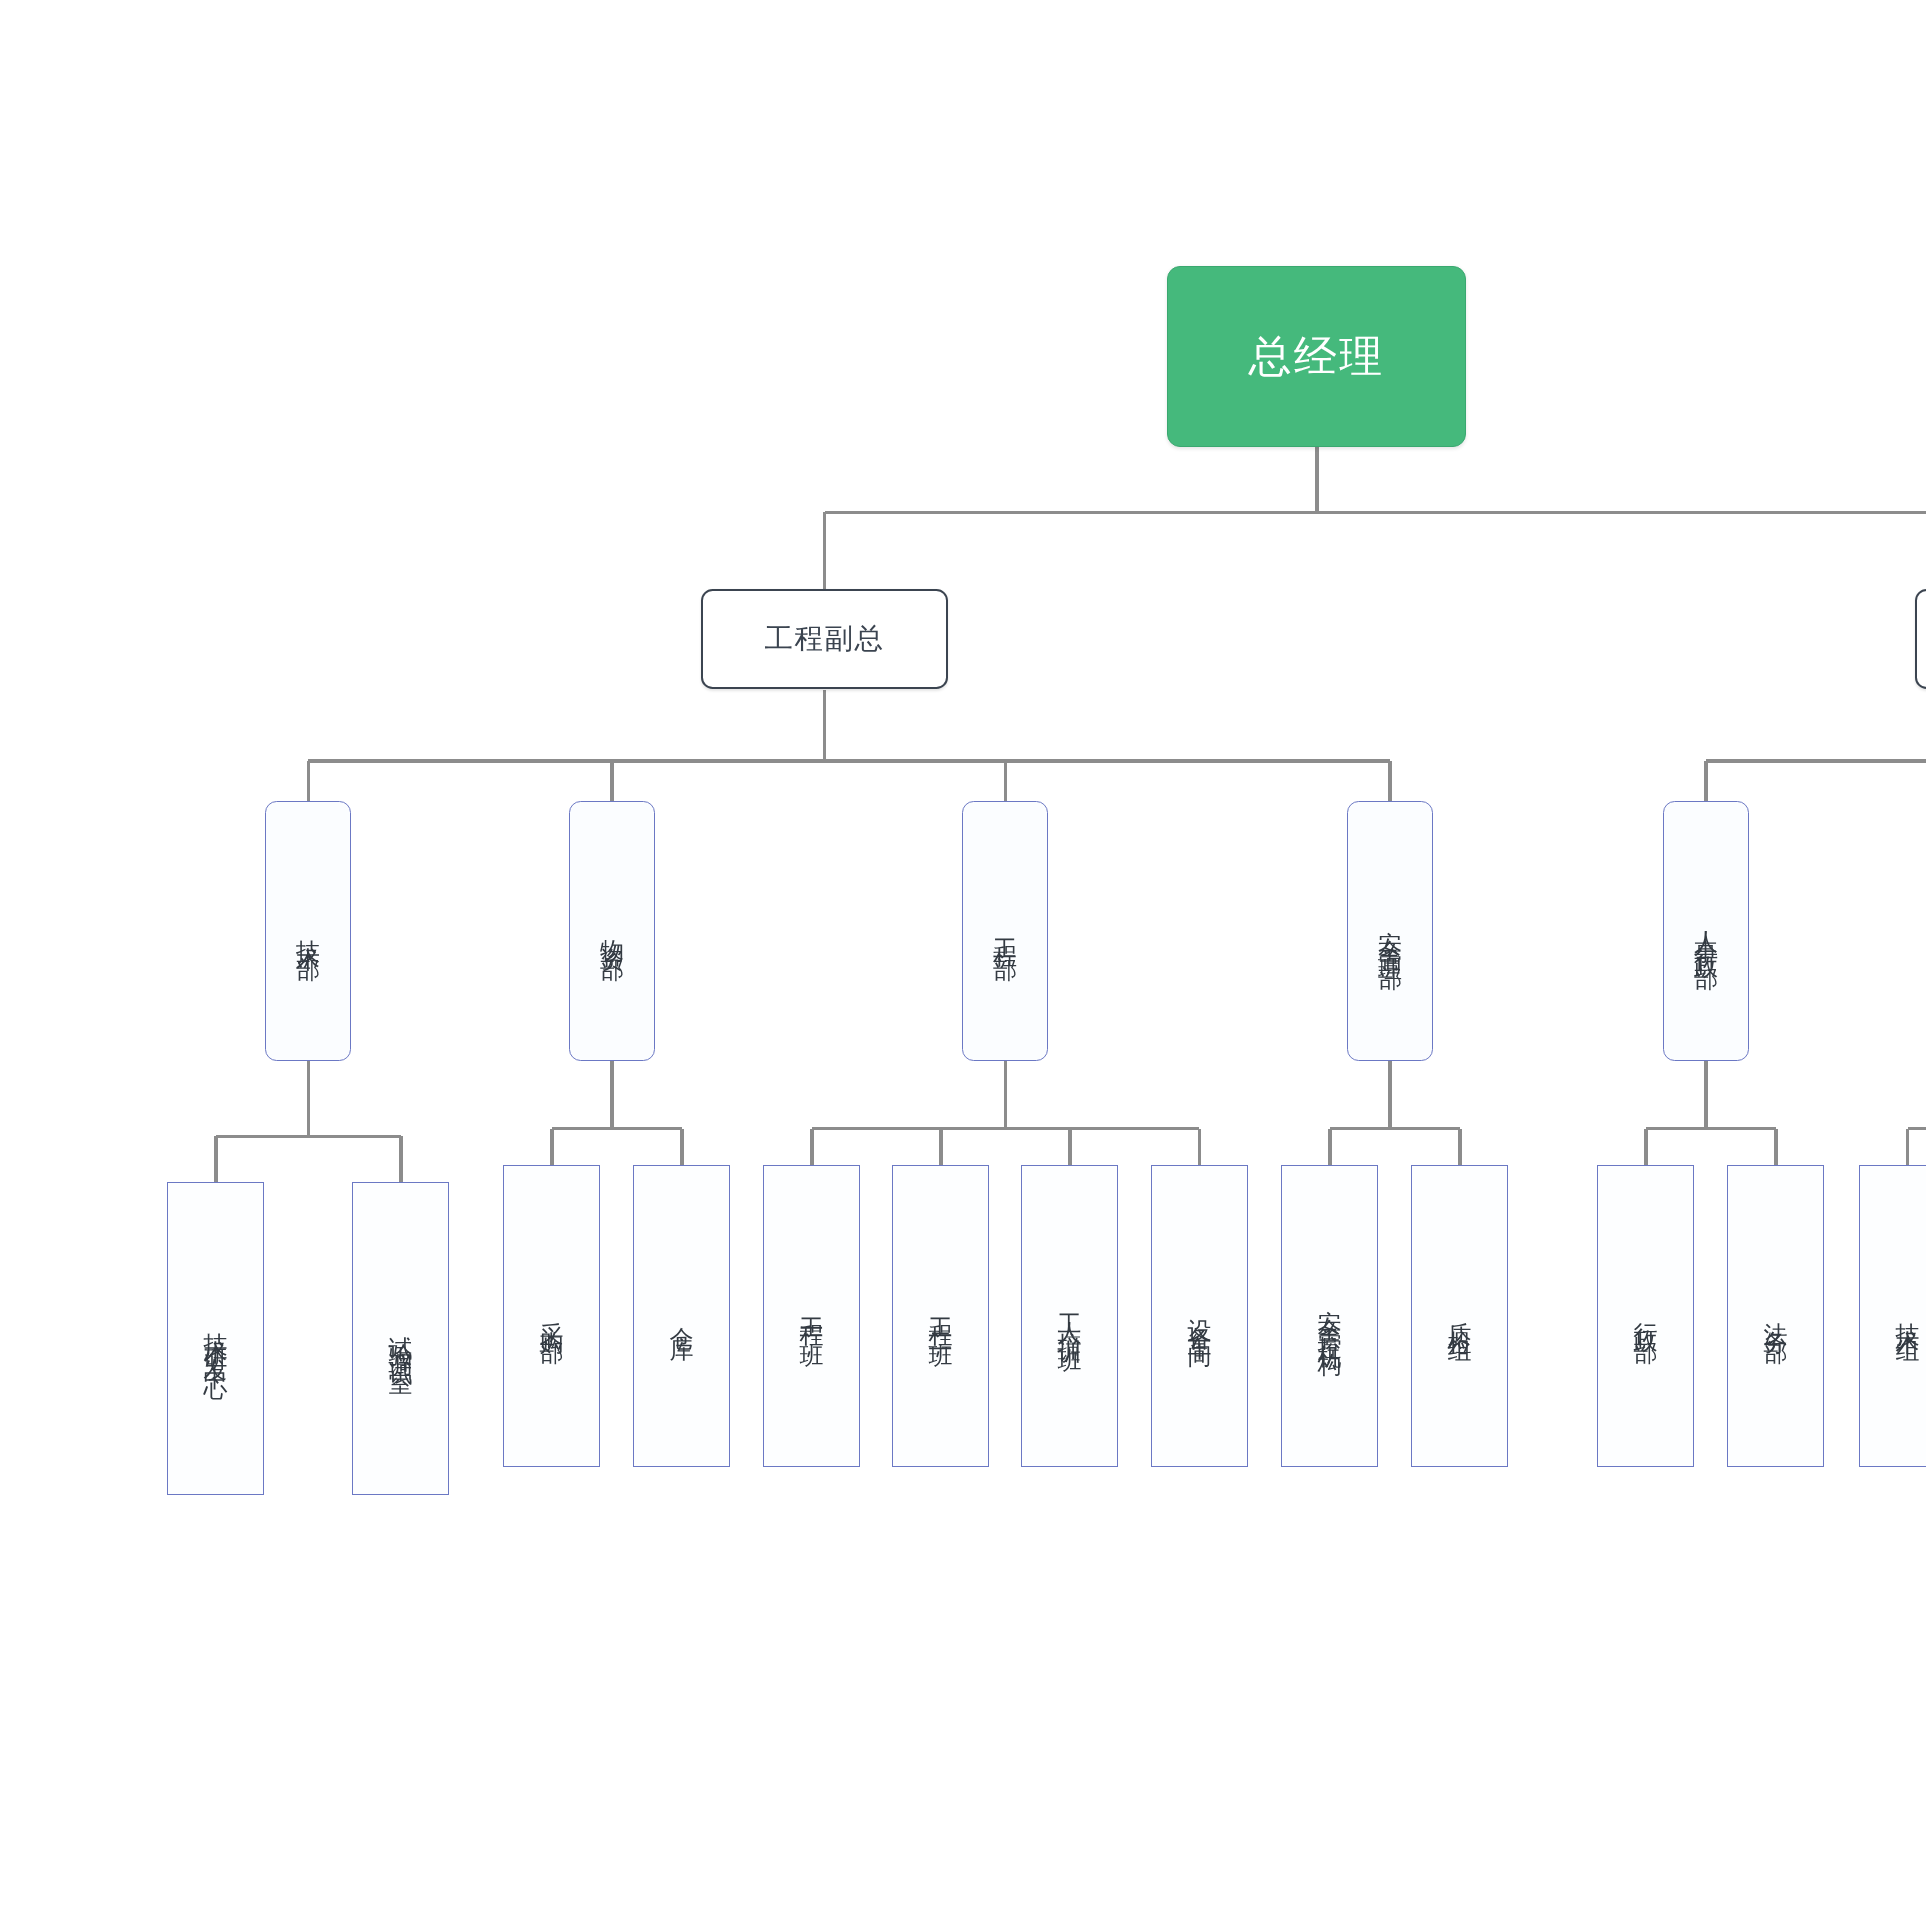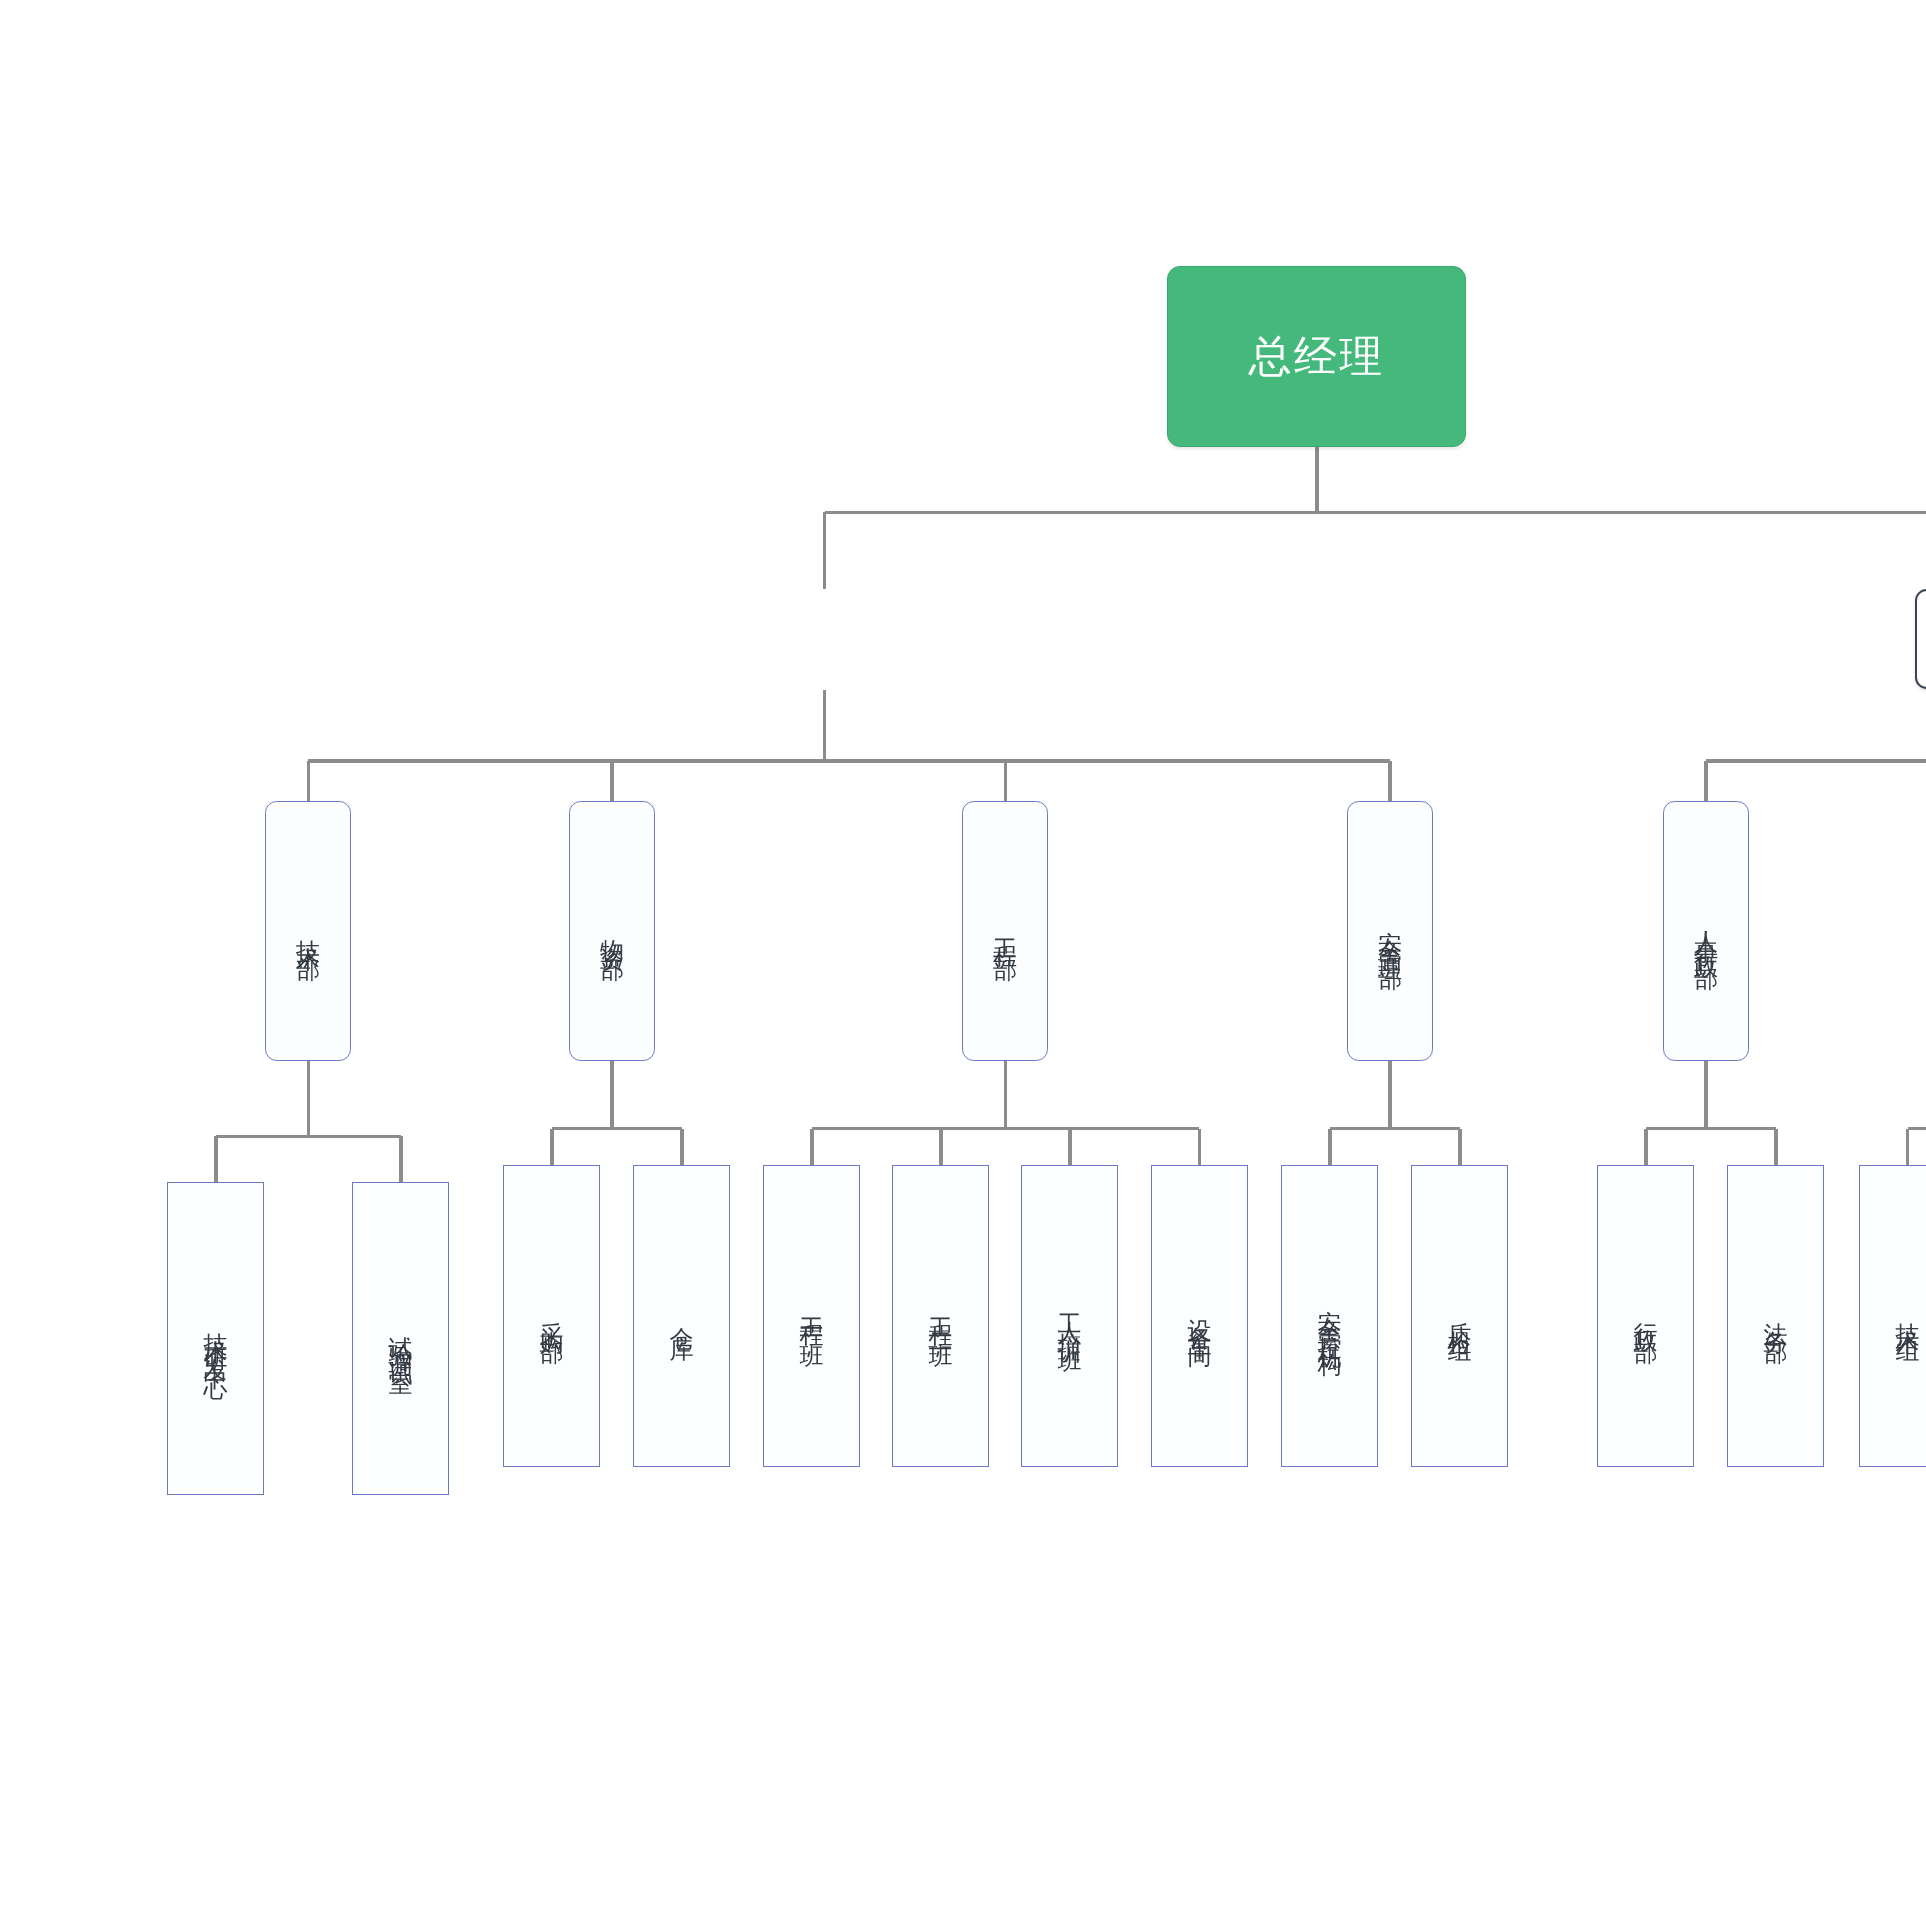--- a/index.html
+++ b/index.html
@@ -120,20 +120,21 @@
       <path d="M5996 2755 L5996 2930"></path>
       <path d="M5632 2930 L6300 2930"></path>
       <path d="M5632 2930 L5632 3025"></path>
       <path d="M5966 2930 L5966 3025"></path>
       <path d="M6300 2930 L6300 3025"></path>
     </g>
   </svg>
 
   <div class="node root" style="left:1167px;top:266px;width:299px;height:181px;">总经理</div>
 
+  <div class="node vp" style="left:701px;top:589px;width:247px;height:100px;">工程副总</div>
   <div class="node vp" style="left:1915px;top:589px;width:247px;height:100px;">行政副总</div>
 
   <div class="node dept" style="left:265px;top:801px;width:86px;height:260px;">技术部</div>
   <div class="node dept" style="left:569px;top:801px;width:86px;height:260px;">物资部</div>
   <div class="node dept" style="left:962px;top:801px;width:86px;height:260px;">工程部</div>
   <div class="node dept" style="left:1347px;top:801px;width:86px;height:260px;">安全管理部</div>
   <div class="node dept" style="left:1663px;top:801px;width:86px;height:260px;">人事行政部</div>
 
   <div class="node leaf" style="left:167px;top:1182px;width:97px;height:313px;">技术研发中心</div>
   <div class="node leaf" style="left:352px;top:1182px;width:97px;height:313px;">试验调试室</div>

